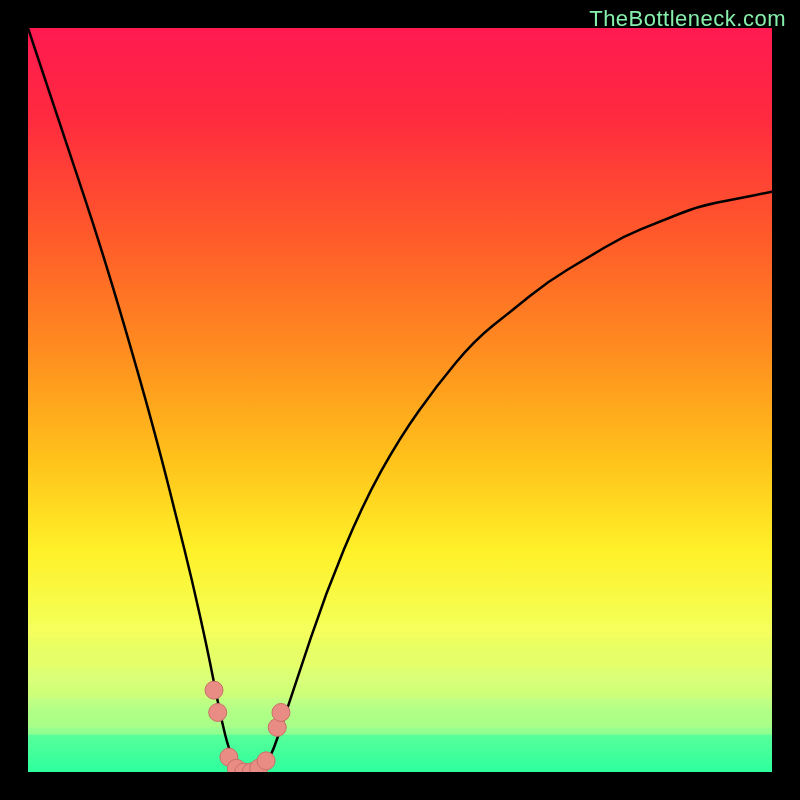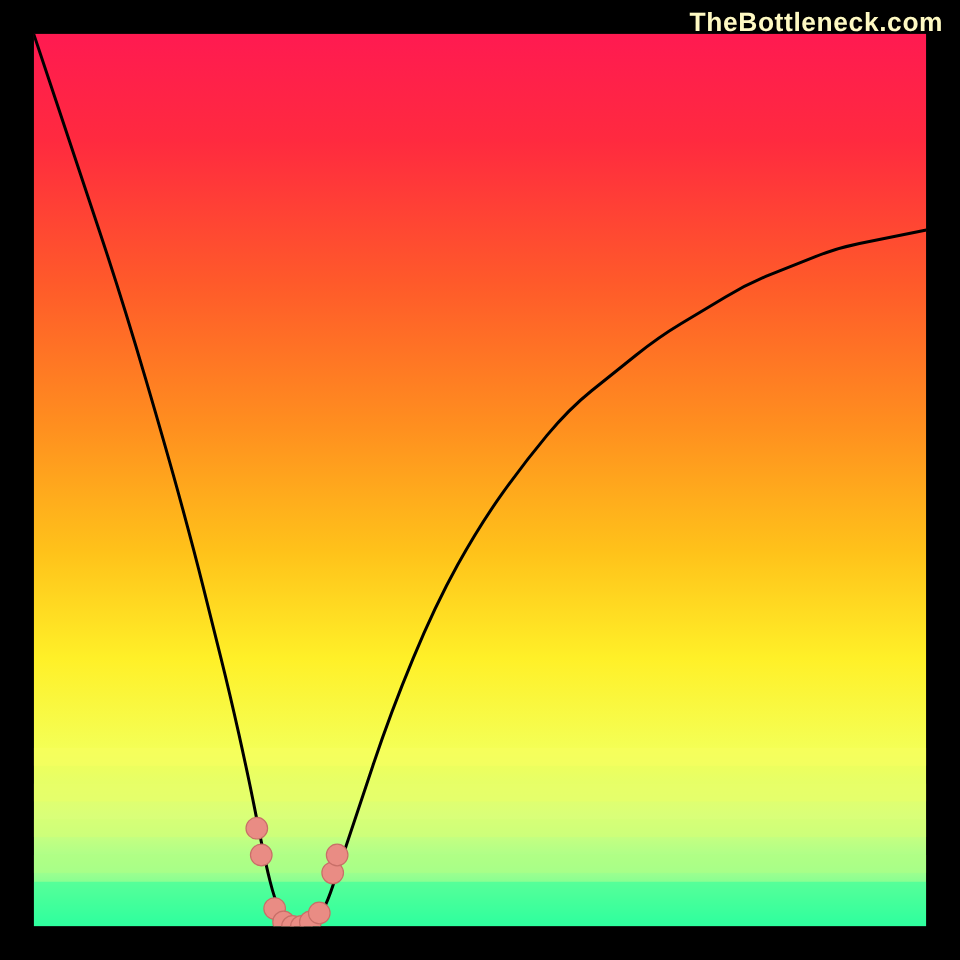--- a/index.html
+++ b/index.html
@@ -25,22 +25,22 @@
     width: 744px;
     height: 744px;
     overflow: hidden;
   }
   .watermark {
     position: absolute;
     top: 6px;
     right: 14px;
     font-family: Arial, Helvetica, sans-serif;
     font-size: 22px;
-    font-weight: 700;
-    color: #fef9c3;
+    font-weight: 400;
+    color: #86efac;
     letter-spacing: 0.5px;
     user-select: none;
     text-align: right;
   }
   svg {
     display: block;
   }
 </style>
 </head>
 <body>

